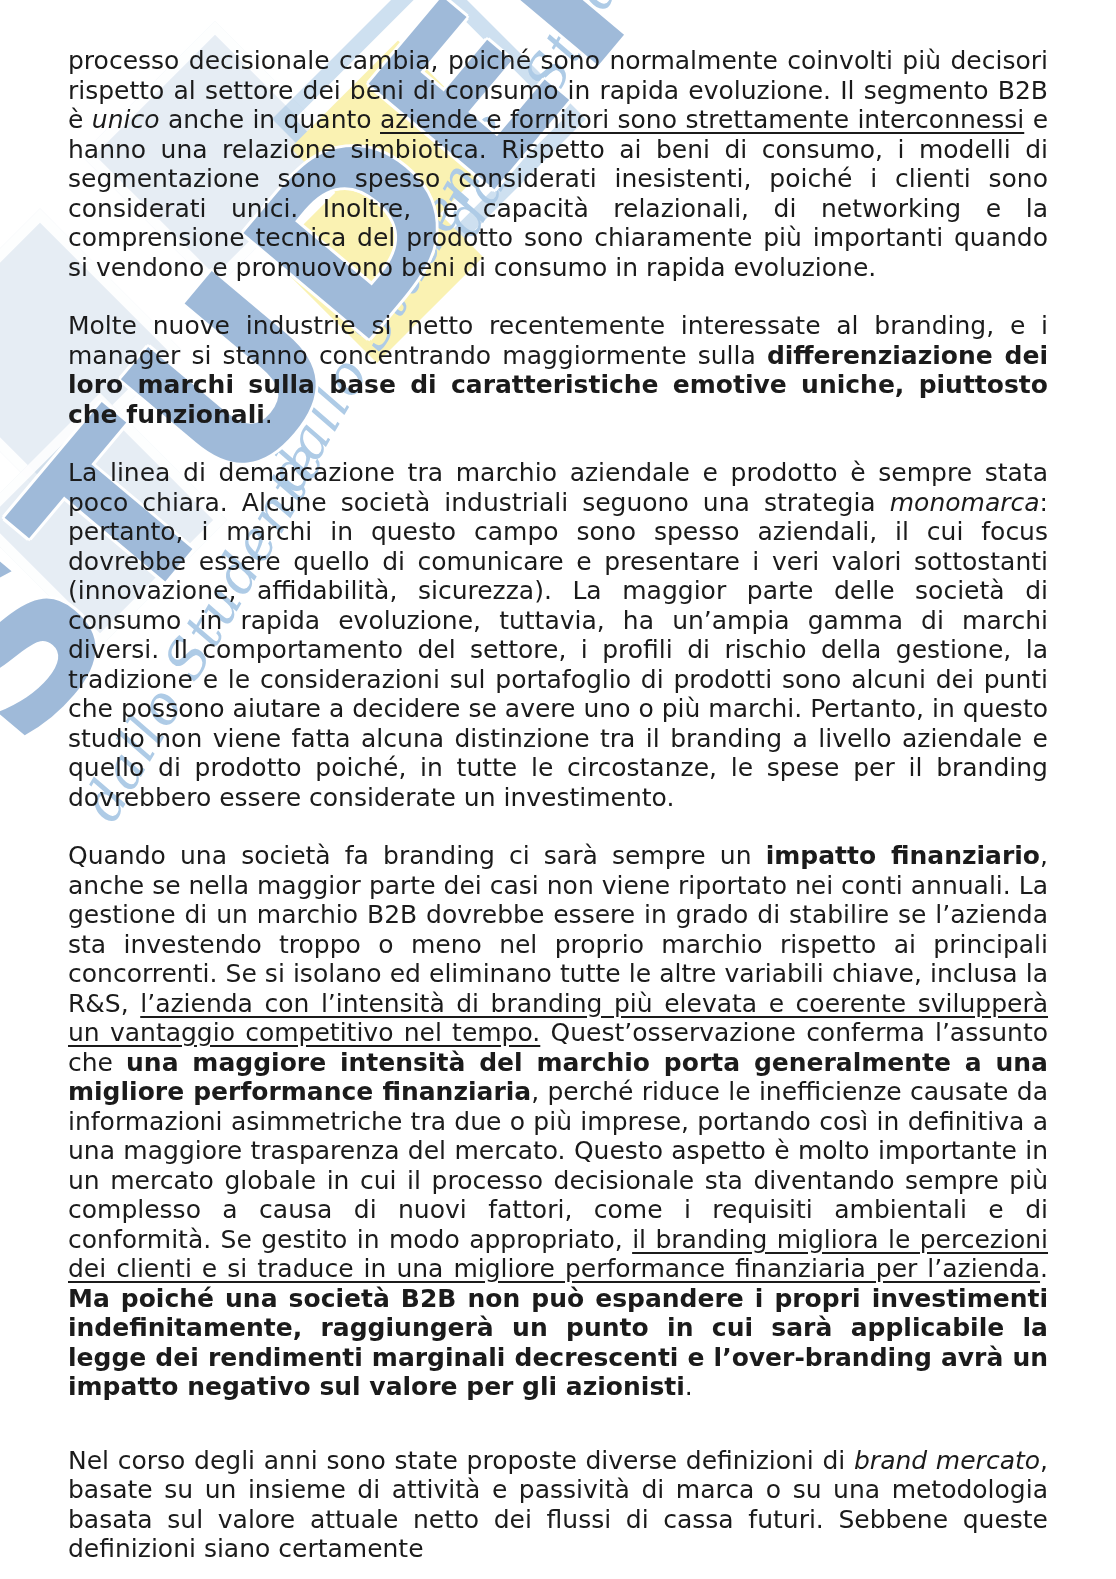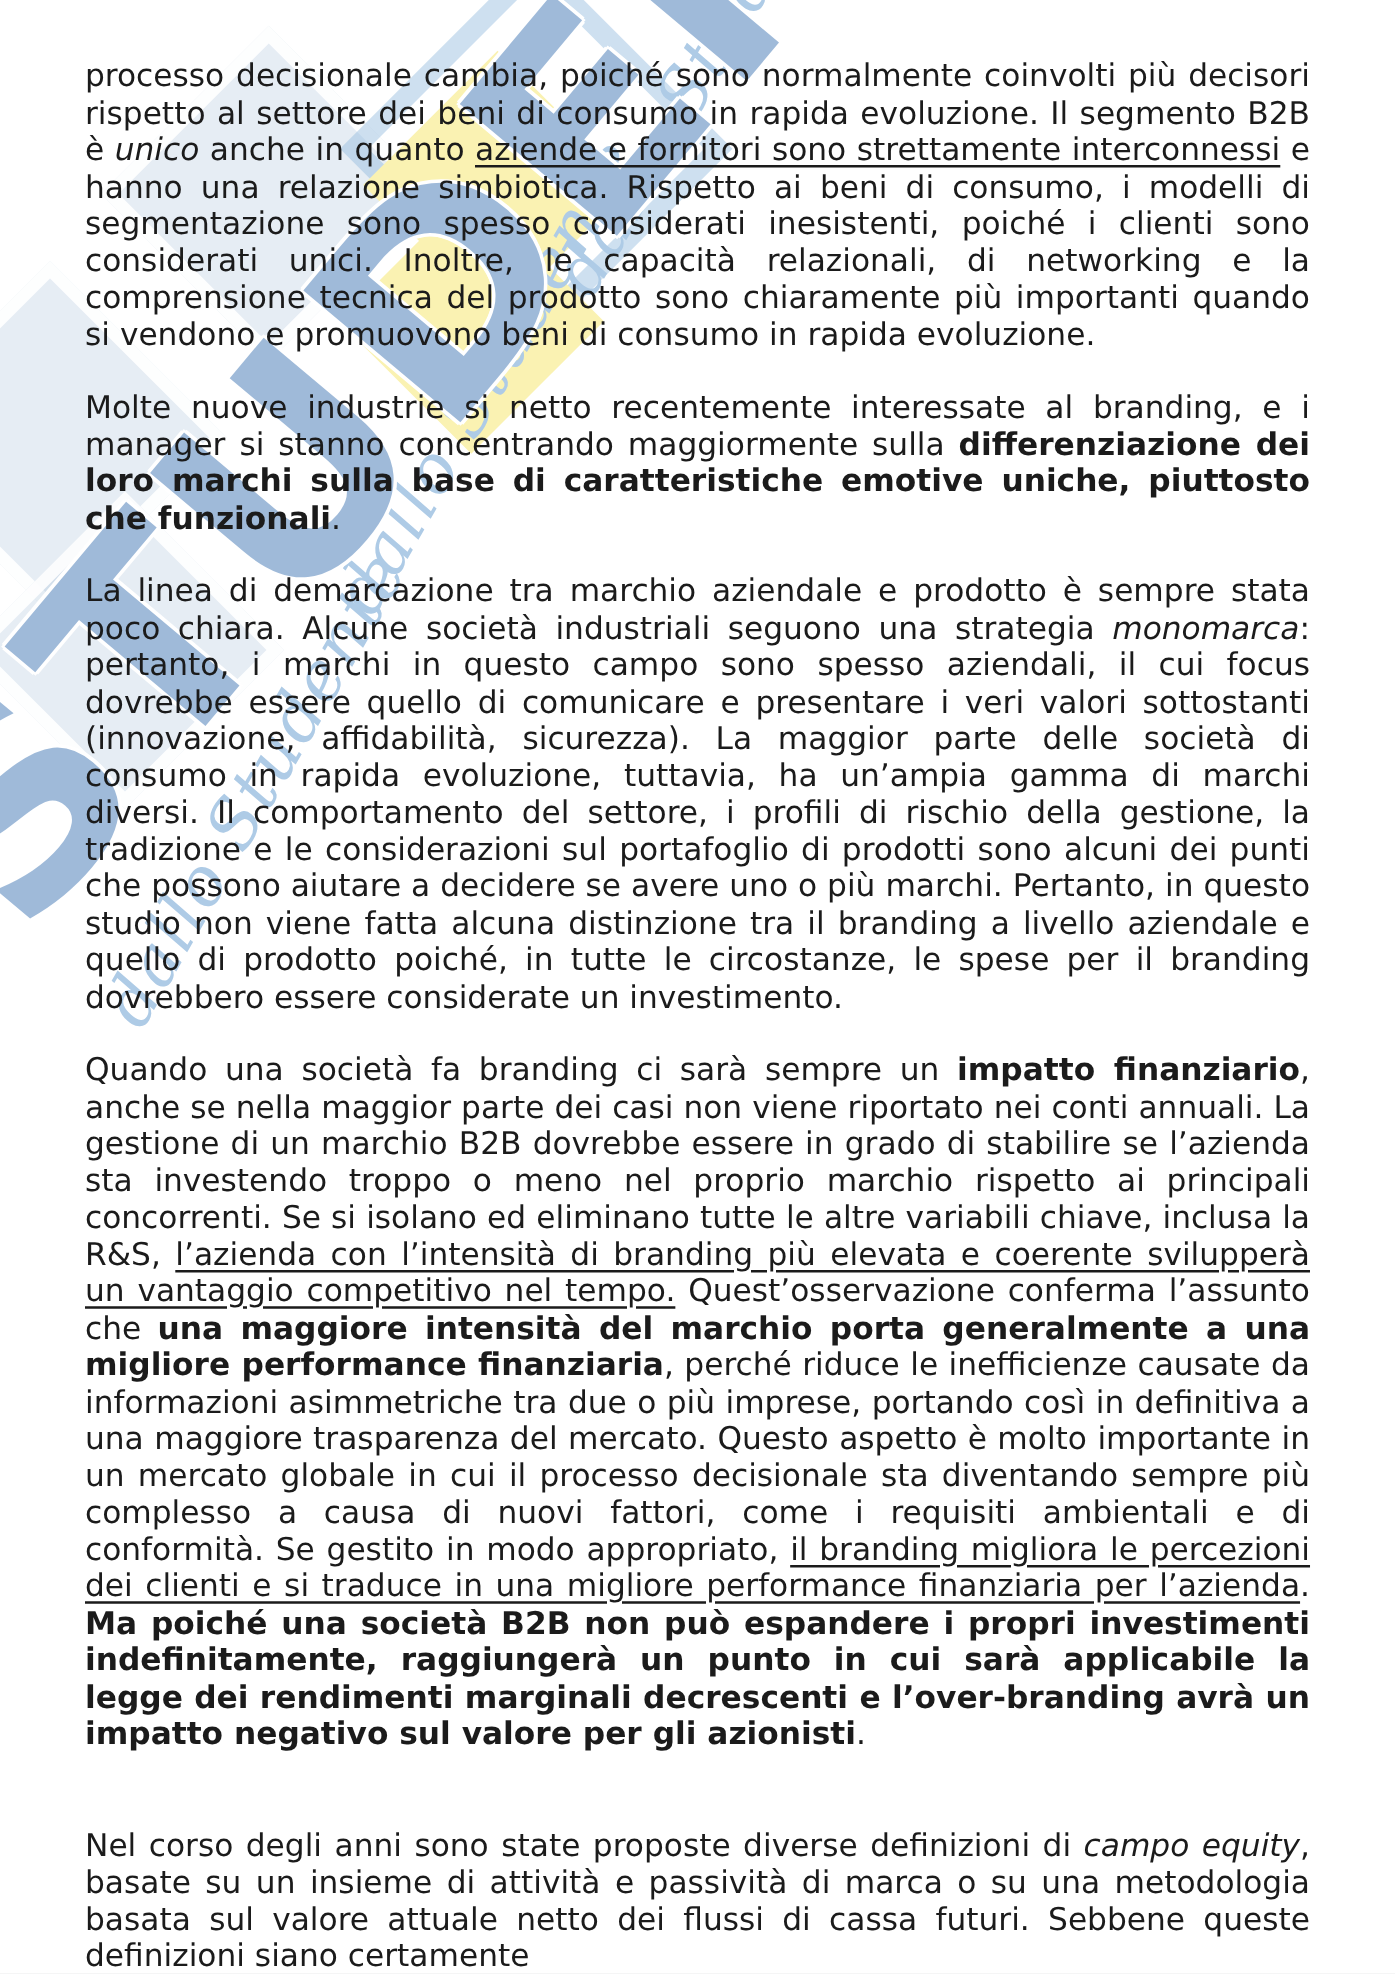--- a/index.html
+++ b/index.html
@@ -67,21 +67,21 @@
   .content{
     position:relative;z-index:1;
     padding:46px 68px 0 68px;
     color:var(--text,#1b1b1b);
     font-size:25px;
     line-height:29.5px;
     text-align:justify;
   }
   .paragraph{margin:0 0 29px 0;}
   .heading{margin:0;}
-  .gap-large{margin-bottom:60px;}
+  .gap-large{margin-bottom:44px;}
   .run-normal{font-style:normal;}
   .run-bold{font-weight:bold;}
   .run-italic{font-style:italic;}
   .run-underline{text-decoration:underline;text-underline-offset:4px;}
 </style>
 </head>
 <body>
 
 <div class="page">
 
@@ -97,17 +97,17 @@
     <div class="wm-script wm-s3">dallo Studente</div>
     <div class="wm-block">STUDENTI</div>
   </div>
 
   <div class="content">
     <div>
         <div class="paragraph"><span class="run-normal">processo decisionale cambia, poiché sono normalmente coinvolti più decisori rispetto al settore dei beni di consumo in rapida evoluzione. Il segmento B2B è </span><span class="run-italic">unico</span><span class="run-normal"> anche in quanto </span><span class="run-underline">aziende e fornitori sono strettamente interconnessi</span><span class="run-normal"> e hanno una relazione simbiotica. Rispetto ai beni di consumo, i modelli di segmentazione sono spesso considerati inesistenti, poiché i clienti sono considerati unici. Inoltre, le capacità relazionali, di networking e la comprensione tecnica del prodotto sono chiaramente più importanti quando si vendono e promuovono beni di consumo in rapida evoluzione.</span></div>
         <div class="paragraph"><span class="run-normal">Molte nuove industrie si netto recentemente interessate al branding, e i manager si stanno concentrando maggiormente sulla </span><span class="run-bold">differenziazione dei loro marchi sulla base di caratteristiche emotive uniche, piuttosto che funzionali</span><span class="run-normal">.</span></div>
         <div class="paragraph"><span class="run-normal">La linea di demarcazione tra marchio aziendale e prodotto è sempre stata poco chiara. Alcune società industriali seguono una strategia </span><span class="run-italic">monomarca</span><span class="run-normal">: pertanto, i marchi in questo campo sono spesso aziendali, il cui focus dovrebbe essere quello di comunicare e presentare i veri valori sottostanti (innovazione, affidabilità, sicurezza). La maggior parte delle società di consumo in rapida evoluzione, tuttavia, ha un’ampia gamma di marchi diversi. Il comportamento del settore, i profili di rischio della gestione, la tradizione e le considerazioni sul portafoglio di prodotti sono alcuni dei punti che possono aiutare a decidere se avere uno o più marchi. Pertanto, in questo studio non viene fatta alcuna distinzione tra il branding a livello aziendale e quello di prodotto poiché, in tutte le circostanze, le spese per il branding dovrebbero essere considerate un investimento.</span></div>
         <div class="paragraph gap-large"><span class="run-normal">Quando una società fa branding ci sarà sempre un </span><span class="run-bold">impatto finanziario</span><span class="run-normal">, anche se nella maggior parte dei casi non viene riportato nei conti annuali. La gestione di un marchio B2B dovrebbe essere in grado di stabilire se l’azienda sta investendo troppo o meno nel proprio marchio rispetto ai principali concorrenti. Se si isolano ed eliminano tutte le altre variabili chiave, inclusa la R&amp;S, </span><span class="run-underline">l’azienda con l’intensità di branding più elevata e coerente svilupperà un vantaggio competitivo nel tempo.</span><span class="run-normal"> Quest’osservazione conferma l’assunto che </span><span class="run-bold">una maggiore intensità del marchio porta generalmente a una migliore performance finanziaria</span><span class="run-normal">, perché riduce le inefficienze causate da informazioni asimmetriche tra due o più imprese, portando così in definitiva a una maggiore trasparenza del mercato. Questo aspetto è molto importante in un mercato globale in cui il processo decisionale sta diventando sempre più complesso a causa di nuovi fattori, come i requisiti ambientali e di conformità. Se gestito in modo appropriato, </span><span class="run-underline">il branding migliora le percezioni dei clienti e si traduce in una migliore performance finanziaria per l’azienda</span><span class="run-normal">. </span><span class="run-bold">Ma poiché una società B2B non può espandere i propri investimenti indefinitamente, raggiungerà un punto in cui sarà applicabile la legge dei rendimenti marginali decrescenti e l’over-branding avrà un impatto negativo sul valore per gli azionisti</span><span class="run-normal">.</span></div>
-        <div class="paragraph"><span class="run-normal">Nel corso degli anni sono state proposte diverse definizioni di </span><span class="run-italic">campo equity</span><span class="run-normal">, basate su un insieme di attività e passività di marca o su una metodologia basata sul valore attuale netto dei flussi di cassa futuri. Sebbene queste definizioni siano certamente</span></div>
+        <div class="paragraph"><span class="run-normal">Nel corso degli anni sono state proposte diverse definizioni di </span><span class="run-italic">brand mercato</span><span class="run-normal">, basate su un insieme di attività e passività di marca o su una metodologia basata sul valore attuale netto dei flussi di cassa futuri. Sebbene queste definizioni siano certamente</span></div>
       </div>
   </div>
 
 </div>
 
 </body></html>

